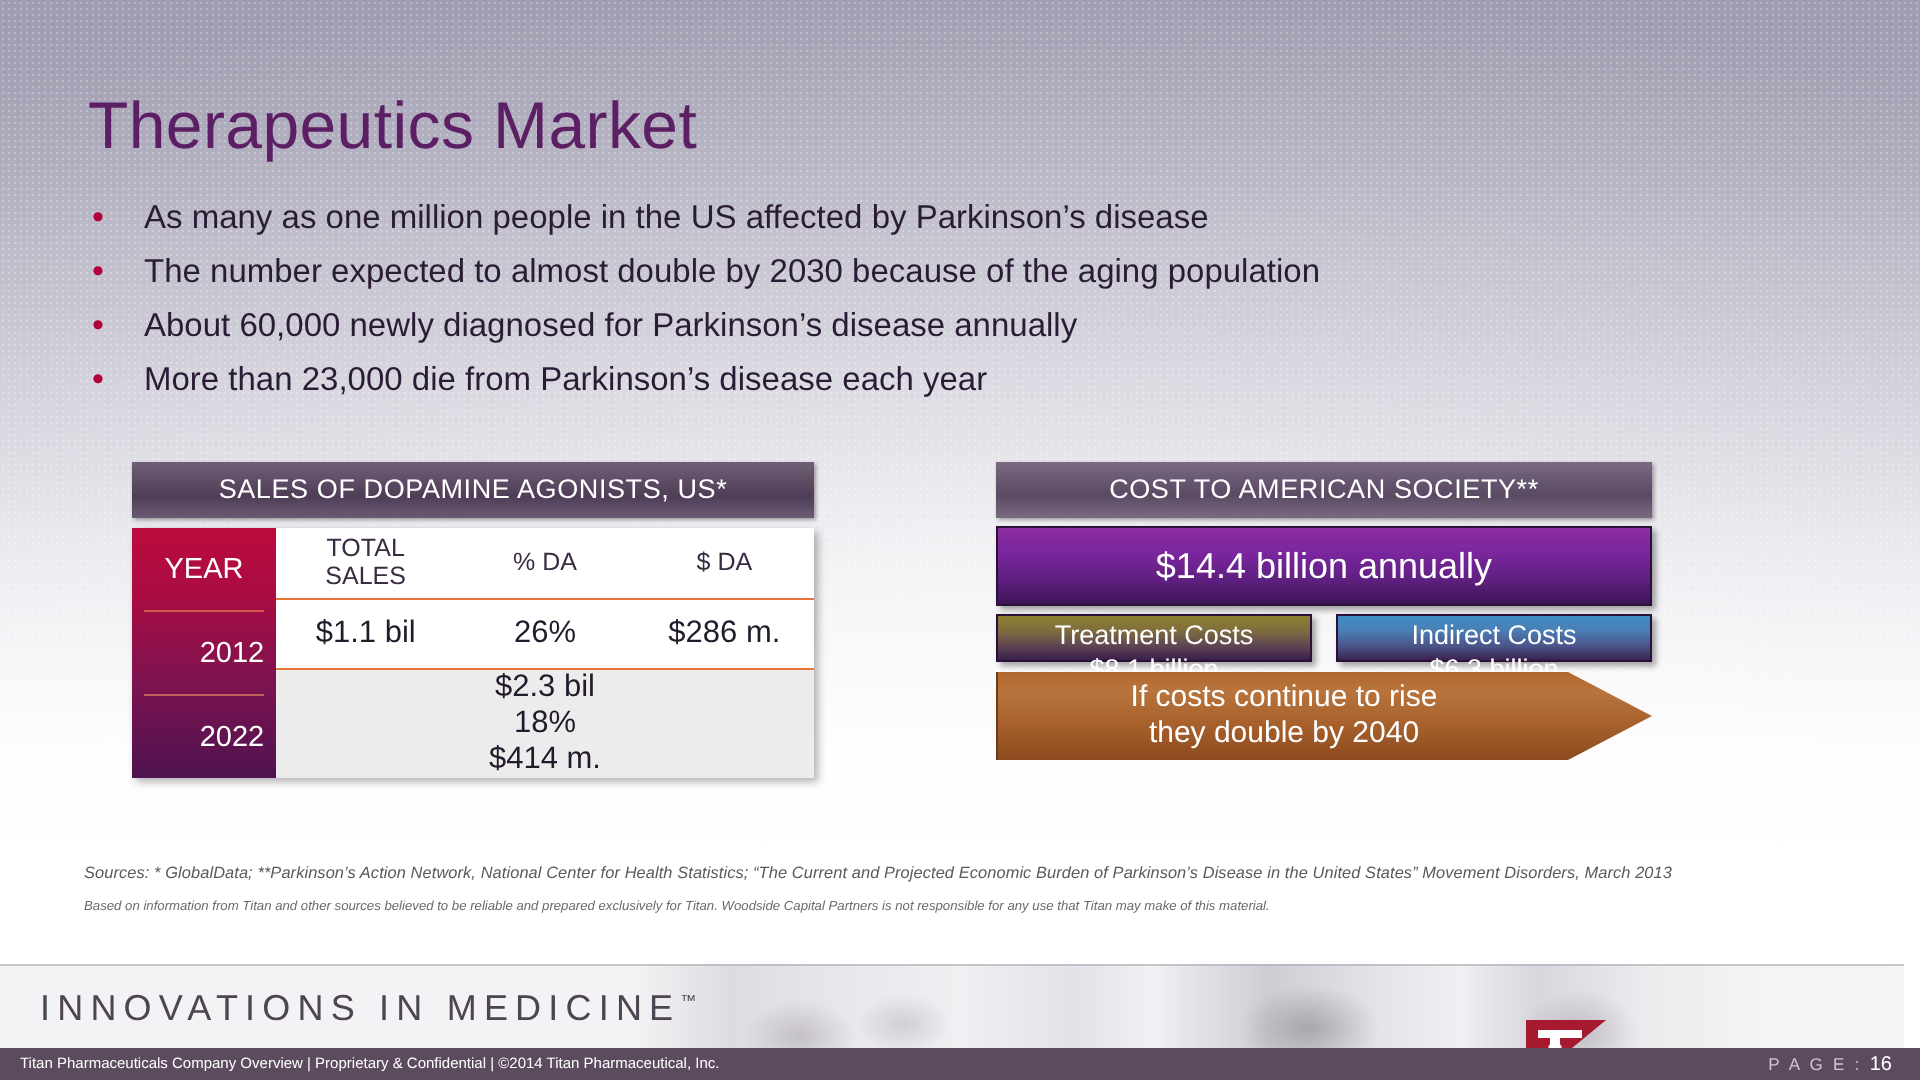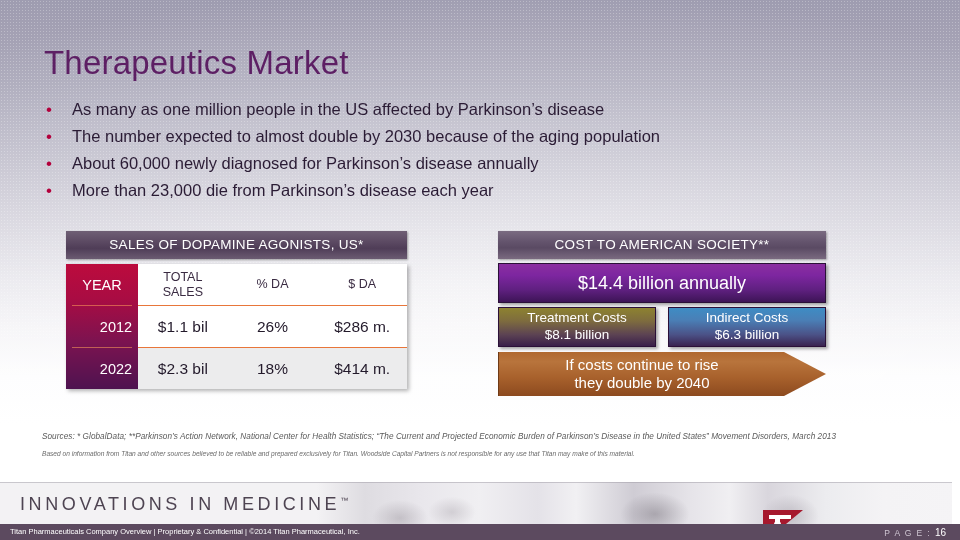--- a/index.html
+++ b/index.html
@@ -140,21 +140,21 @@
     background: #ffffff;
     border-radius: 29px;
   }
   .data-row {
     flex: 1 1 0;
     display: flex;
     align-items: center;
   }
   .data-row.head { background: #ffffff; }
   .data-row.r1 { background: #ffffff; border-top: 1px solid #e8763a; }
-  .data-row.r2 { background: #ececed; border-top: 1px solid #e8763a; }
+  .data-row.r2 { background: #ececed; border-top: 1px solid #e8763a; flex-direction: column; }
   .cell {
     flex: 1 1 0;
     text-align: center;
     font-size: 15.5px;
     color: #231a2b;
   }
   .data-row.head .cell {
     font-size: 12.5px;
     color: #3a2b42;
     line-height: 1.15;
@@ -188,21 +188,21 @@
     border: 1px solid #2b1038;
     box-shadow: 2px 2px 3px rgba(0,0,0,0.35);
   }
   .cost-pair {
     margin-top: 4px;
     display: flex;
     justify-content: space-between;
   }
   .cost-box {
     width: 158px;
-    height: 40px;
+    height: 24px;
     color: #ffffff;
     text-align: center;
     font-size: 13.5px;
     line-height: 17px;
     padding-top: 1px;
     border: 1px solid #2b1038;
     box-shadow: 2px 2px 3px rgba(0,0,0,0.35);
     box-sizing: border-box;
   }
   .cost-box.treatment {

